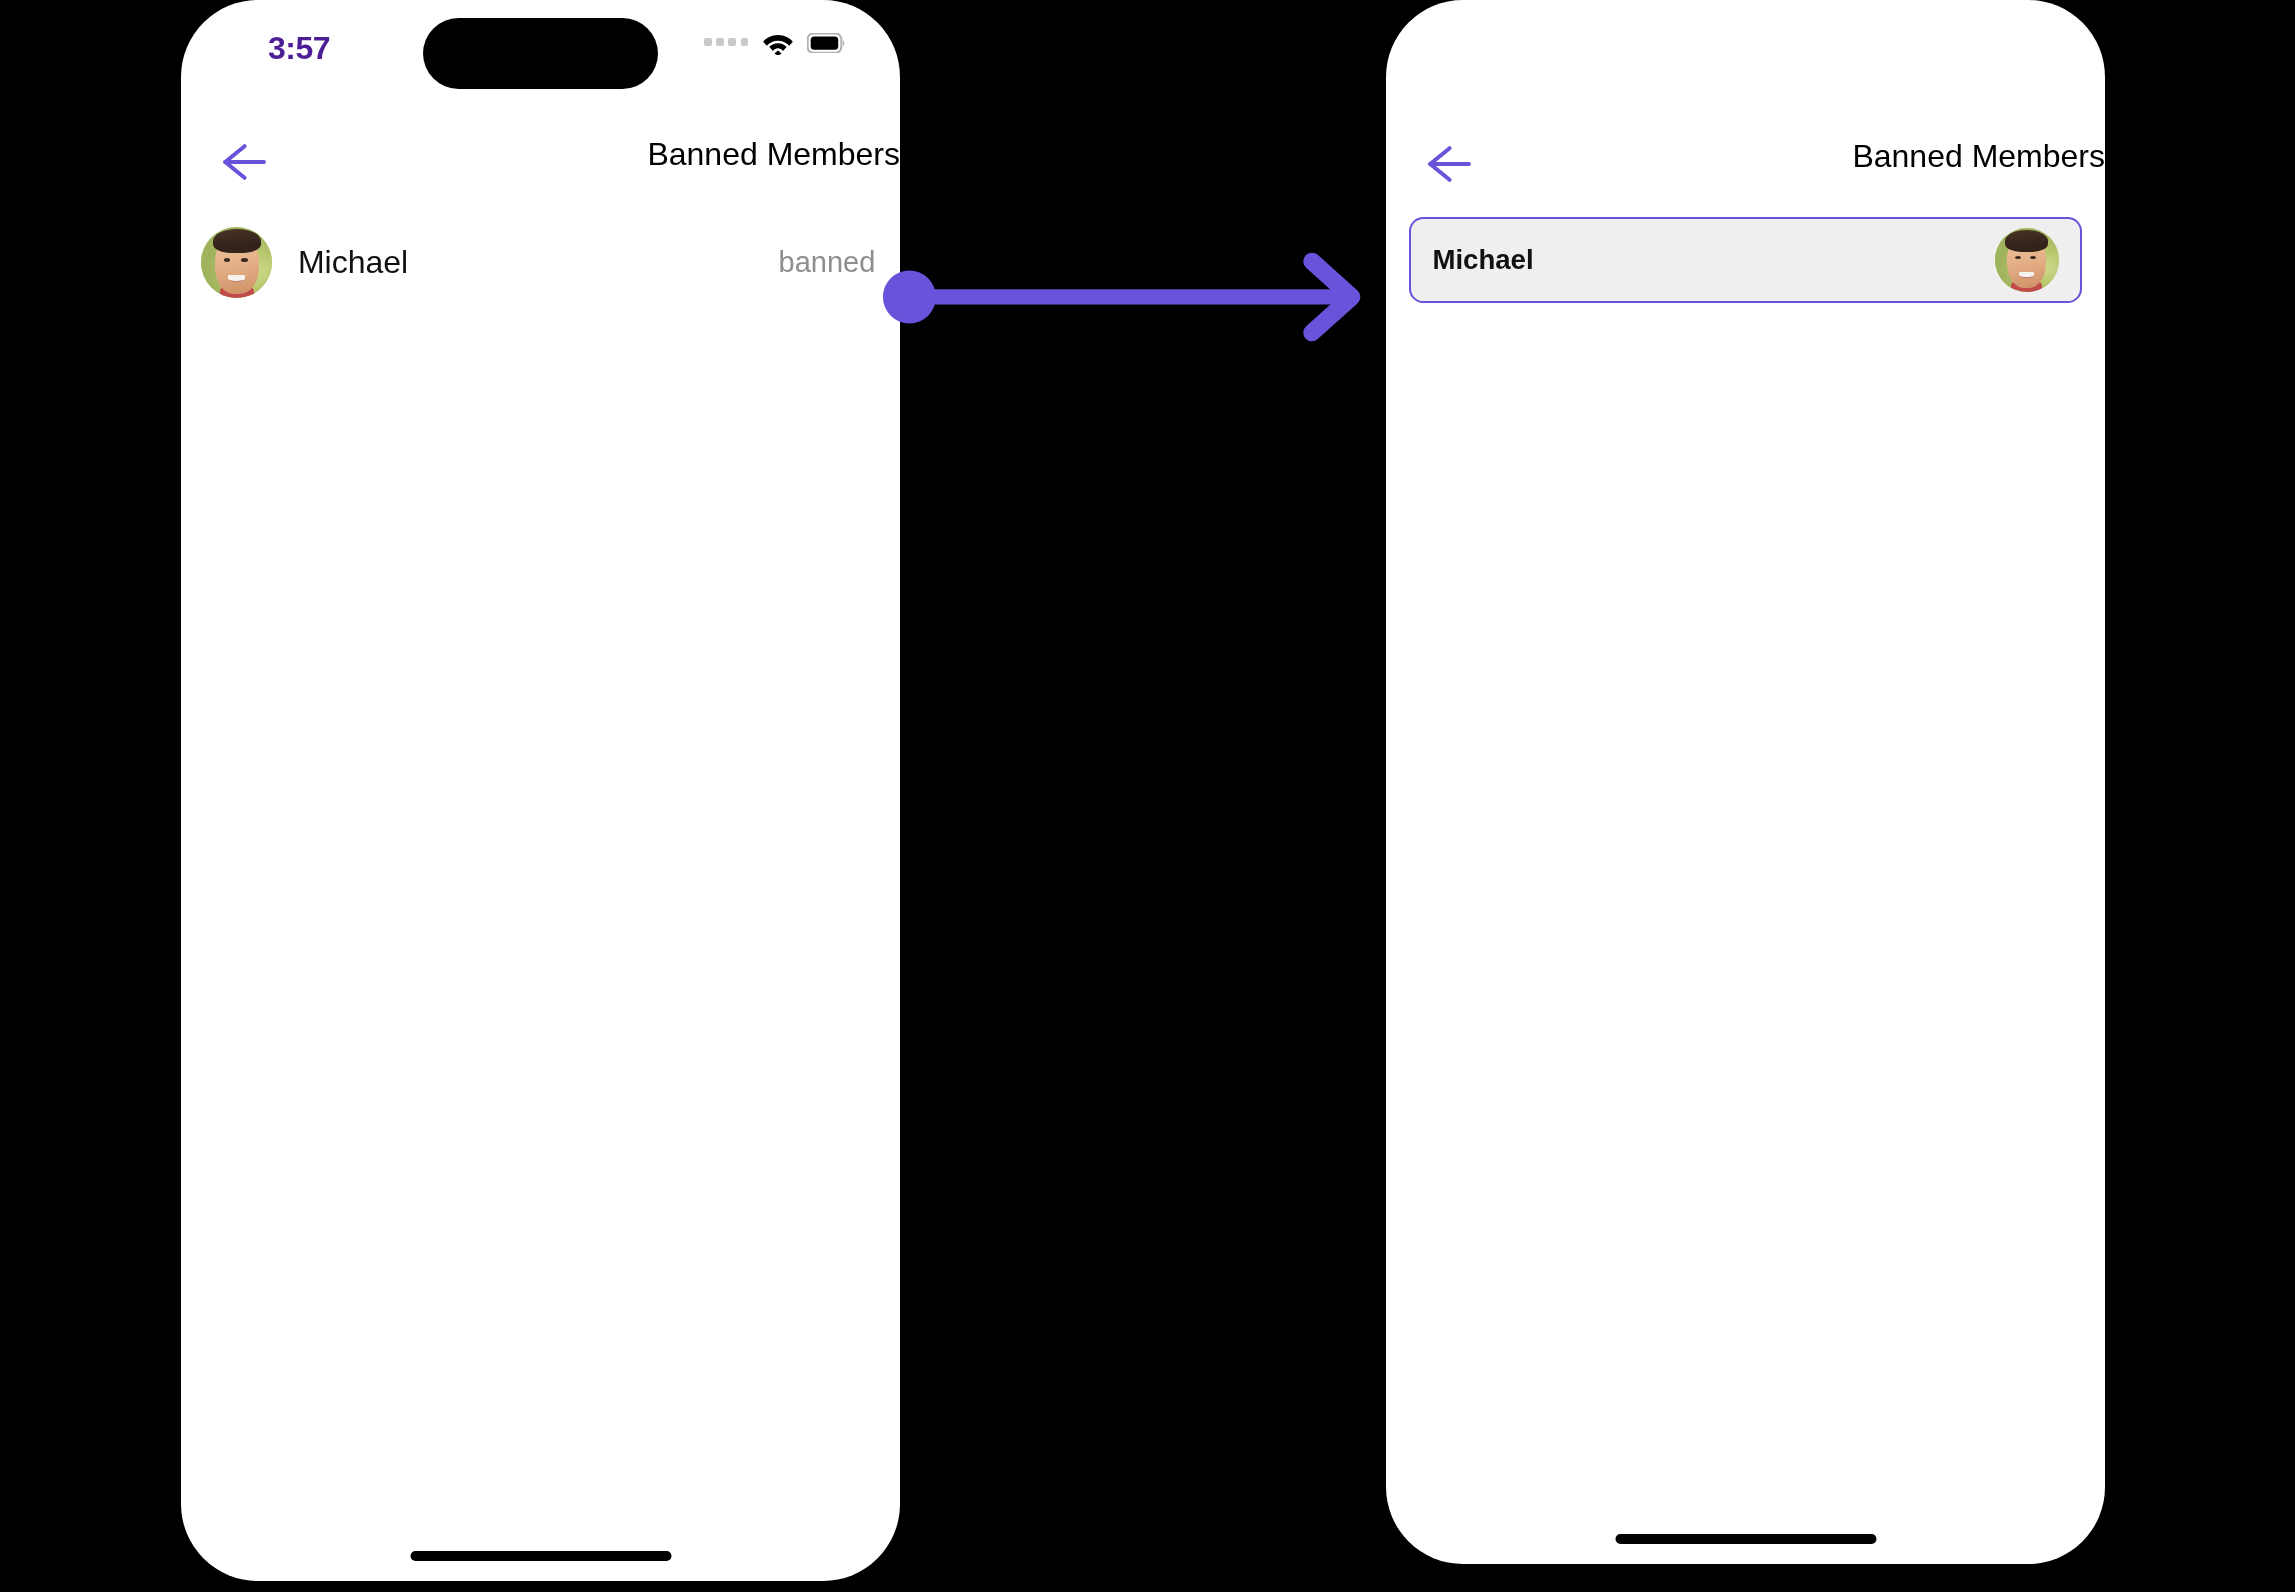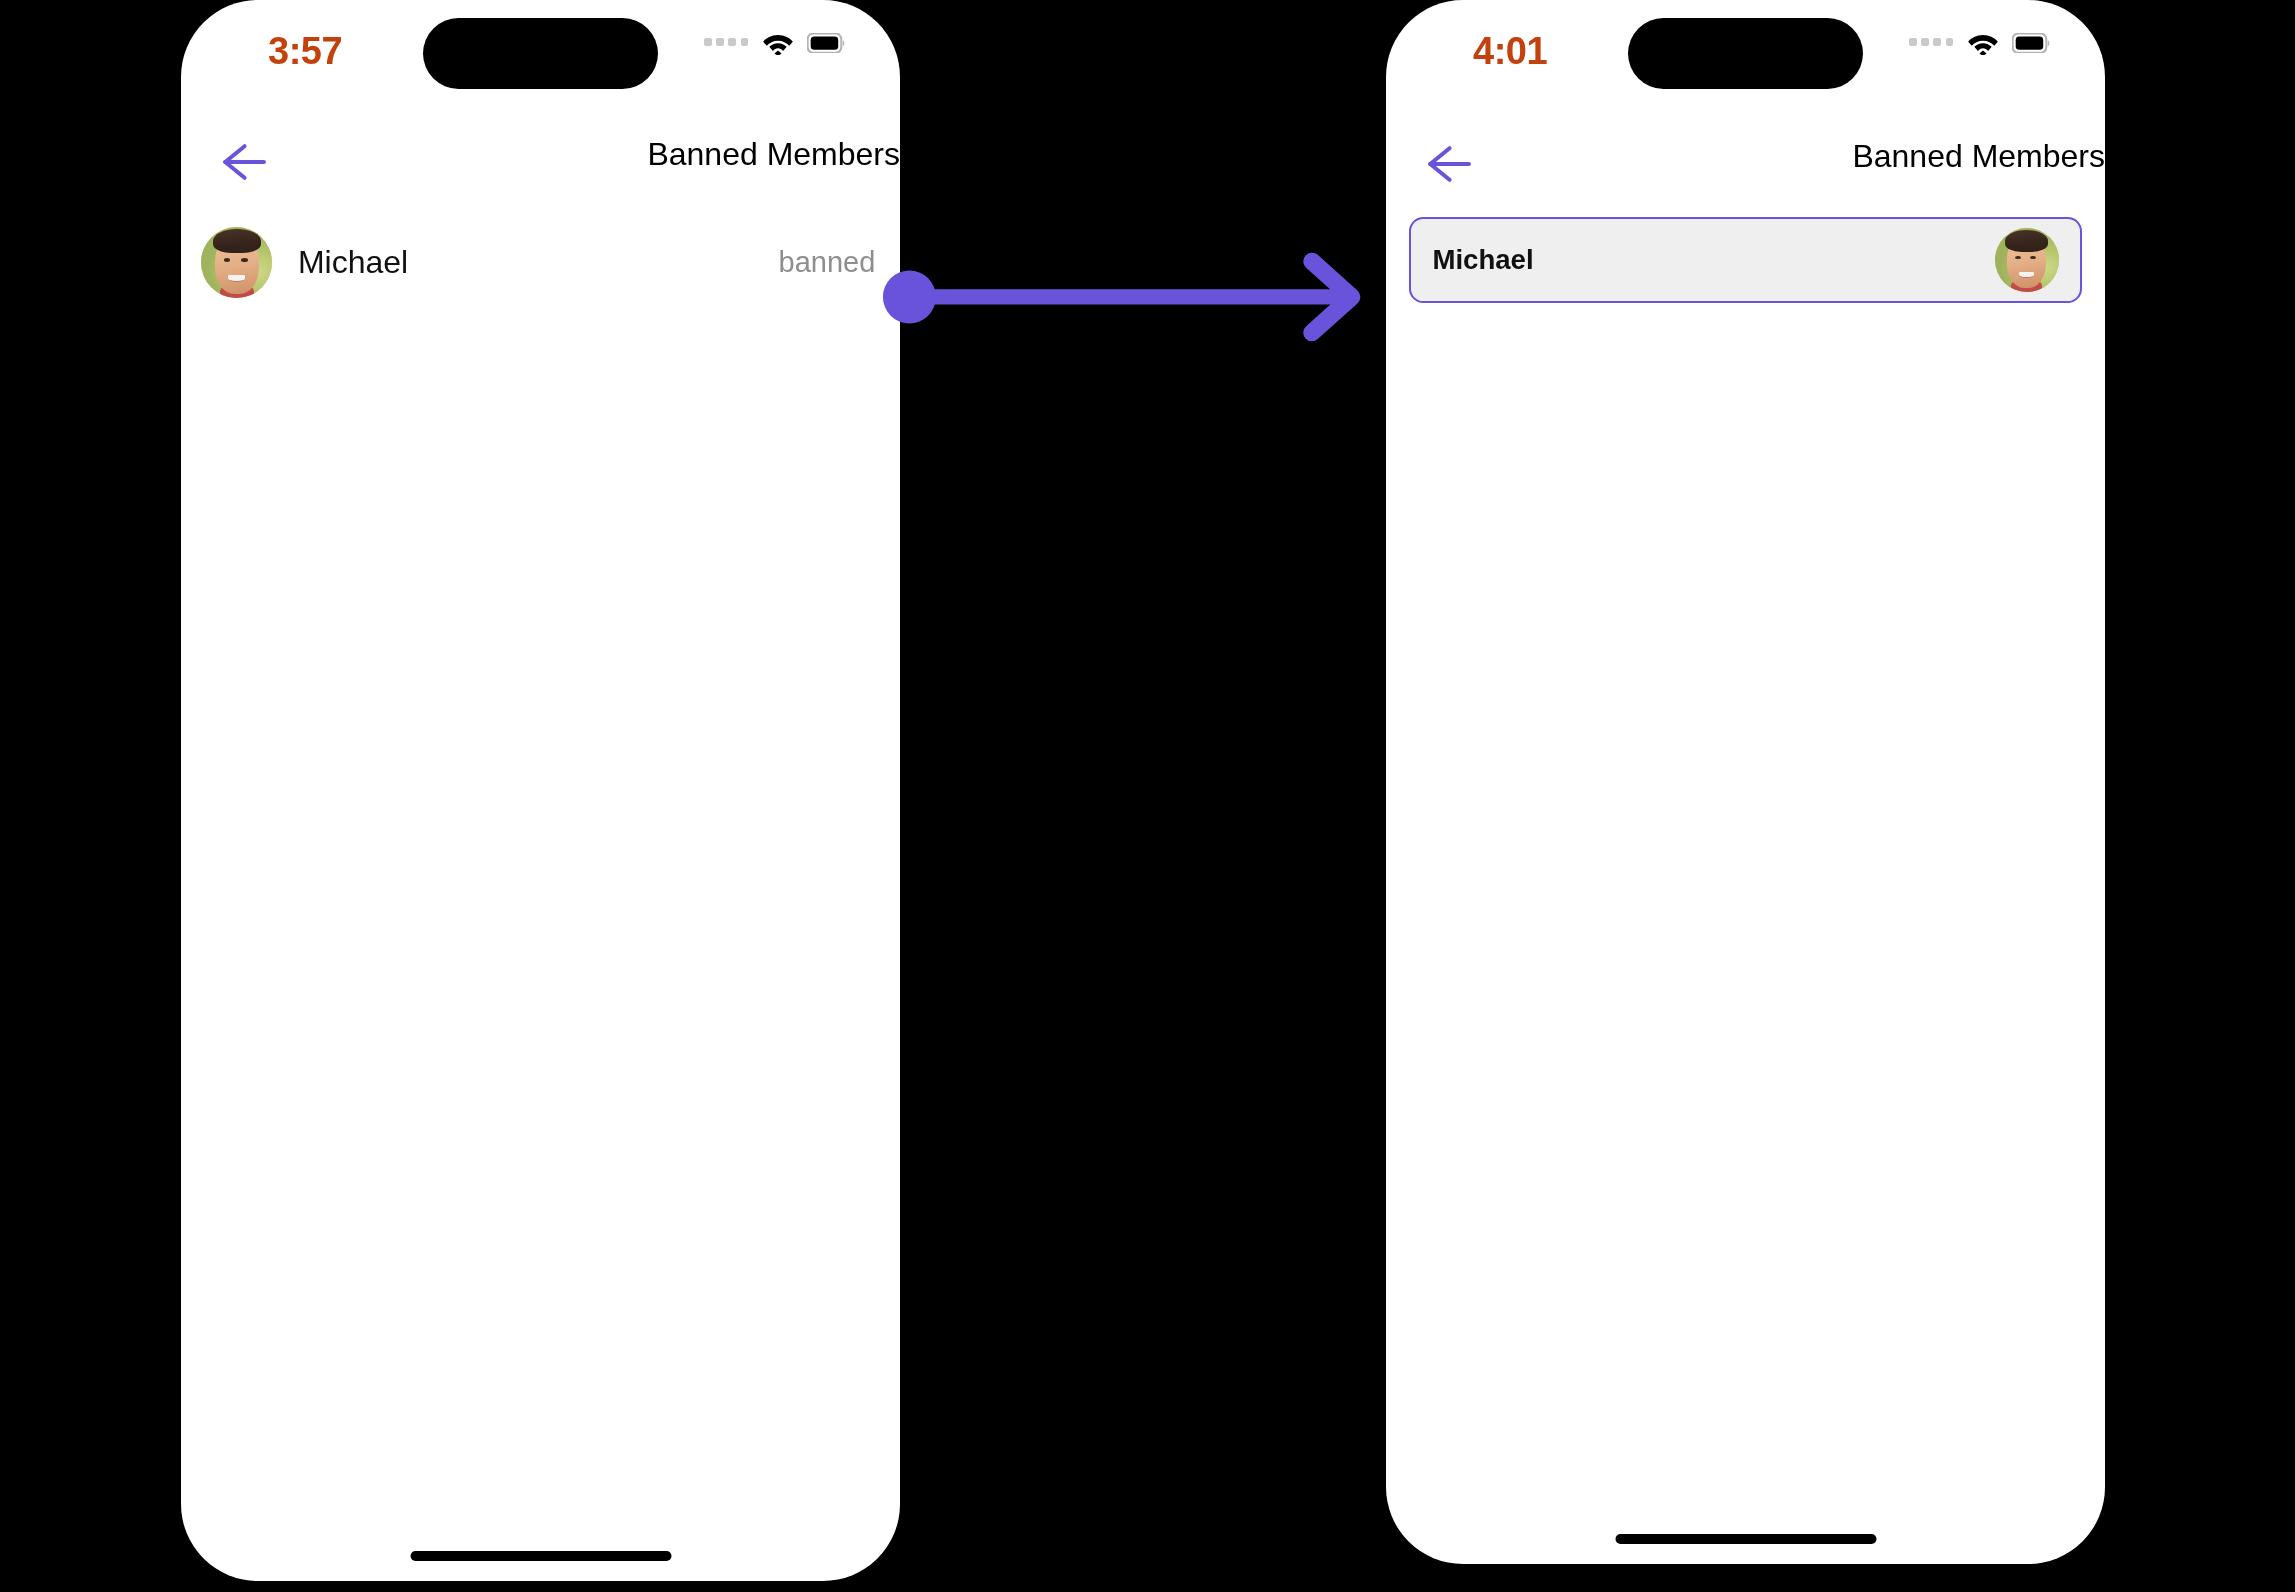--- a/index.html
+++ b/index.html
@@ -41,23 +41,23 @@
     position: absolute;
     left: 0;
     top: 0;
     width: 100%;
     height: 97px;
   }
   .status-time {
     position: absolute;
     left: 87px;
     top: 30px;
-    font-size: 38px;
+    font-size: 32px;
     font-weight: bold;
-    color: #c2410c;
+    color: #4c1d95;
     letter-spacing: -0.5px;
   }
   .dynamic-island {
     position: absolute;
     left: 242px;
     top: 18px;
     width: 235px;
     height: 71px;
     background: #000000;
     border-radius: 36px;
@@ -306,42 +306,20 @@
     </div>
     <div class="member-name">Michael</div>
     <div class="badge-banned">banned</div>
   </div>
 
   <div class="home-indicator"></div>
 </div>
 
 <div class="phone phone-right nav-right">
 
-  <div class="status-bar">
-    <div class="status-time">4:01</div>
-    <div class="dynamic-island"></div>
-    <div class="status-icons">
-      <span class="cell-dots">
-        <i></i>
-          <i></i>
-          <i></i>
-          <i></i>
-      </span>
-      <svg class="wifi-icon" width="32" height="23.5" viewBox="0 0 62 46">
-        <path d="M31 8 C18 8 8 14 2 21 L9 29 C14 23 22 19 31 19 C40 19 48 23 53 29 L60 21 C54 14 44 8 31 8 Z" fill="#000"></path>
-        <path d="M31 24 C24 24 18 27 14 31 L21 39 C24 36 27 34 31 34 C35 34 38 36 41 39 L48 31 C44 27 38 24 31 24 Z" fill="#000"></path>
-        <path d="M31 38 L24 44 C26 46 28 47 31 47 C34 47 36 46 38 44 Z" fill="#000"></path>
-      </svg>
-      <svg class="battery-icon" width="39" height="20.4" viewBox="0 0 76 40">
-        <rect x="1" y="1" width="66" height="38" rx="11" ry="11" fill="none" stroke="#b3b3b3" stroke-width="4"></rect>
-        <rect x="7" y="7" width="54" height="26" rx="7" ry="7" fill="#000"></rect>
-        <path d="M70 14 C74 16 74 24 70 26 Z" fill="#b3b3b3"></path>
-      </svg>
-    </div>
-  </div>
 
   <div class="nav-bar">
     <div class="back-btn">
       <svg width="56" height="46" viewBox="0 0 110 90">
         <path d="M62 14 L24 45 L62 76" fill="none" stroke="#6a53db" stroke-width="8" stroke-linecap="round" stroke-linejoin="round"></path>
         <path d="M24 45 L100 45" fill="none" stroke="#6a53db" stroke-width="8" stroke-linecap="round"></path>
       </svg>
     </div>
     <div class="nav-title">Banned Members</div>
   </div>

